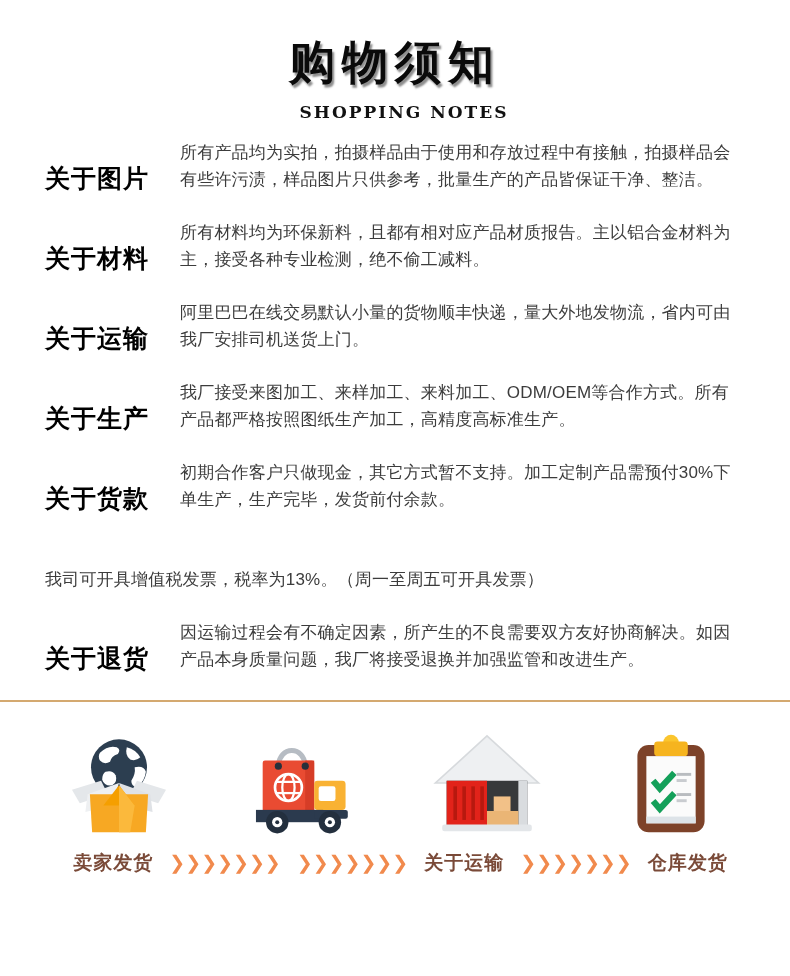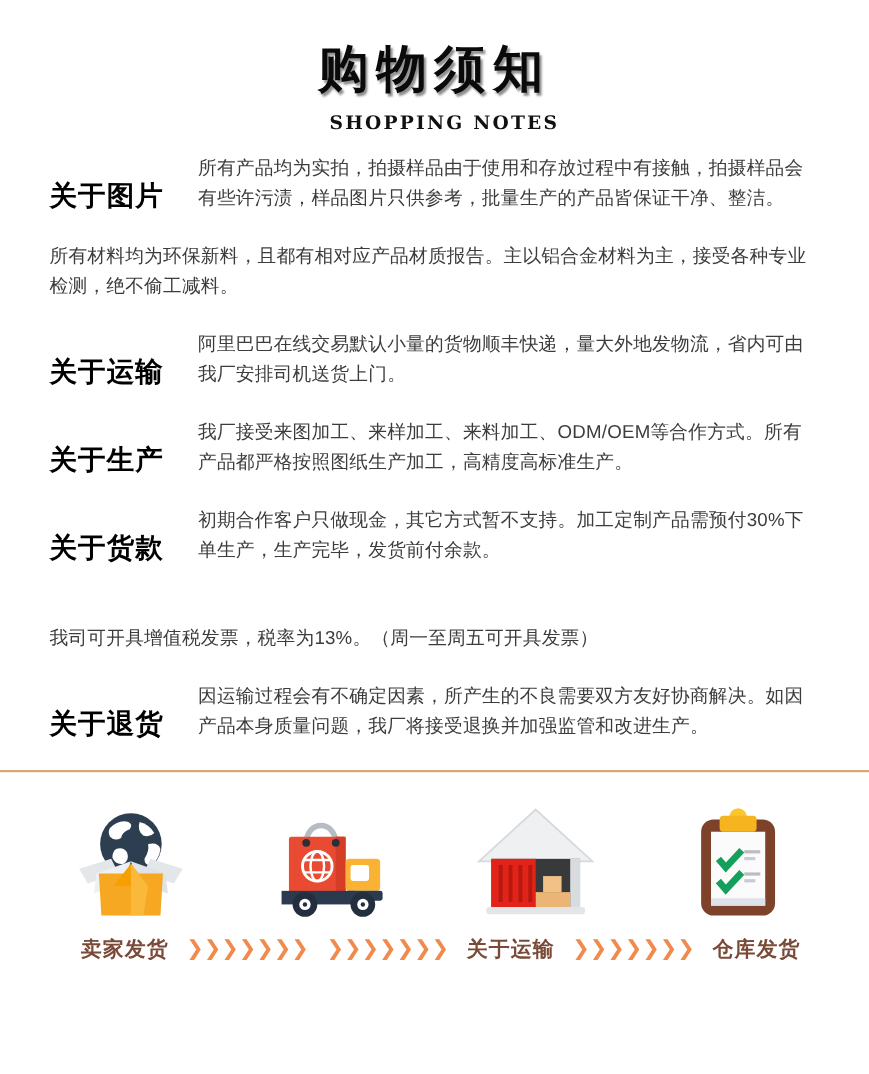--- a/index.html
+++ b/index.html
@@ -65,20 +65,21 @@
     <div class="title">购物须知</div>
     <div class="subtitle">SHOPPING NOTES</div>
   </div>
 
   <div class="sections">
     <div class="section">
       <div class="section-label">关于图片</div>
       <div class="section-body">所有产品均为实拍，拍摄样品由于使用和存放过程中有接触，拍摄样品会有些许污渍，样品图片只供参考，批量生产的产品皆保证干净、整洁。</div>
     </div>
     <div class="section">
+      <div class="section-label">关于材料</div>
       <div class="section-body">所有材料均为环保新料，且都有相对应产品材质报告。主以铝合金材料为主，接受各种专业检测，绝不偷工减料。</div>
     </div>
     <div class="section">
       <div class="section-label">关于运输</div>
       <div class="section-body">阿里巴巴在线交易默认小量的货物顺丰快递，量大外地发物流，省内可由我厂安排司机送货上门。</div>
     </div>
     <div class="section">
       <div class="section-label">关于生产</div>
       <div class="section-body">我厂接受来图加工、来样加工、来料加工、ODM/OEM等合作方式。所有产品都严格按照图纸生产加工，高精度高标准生产。</div>
     </div>

